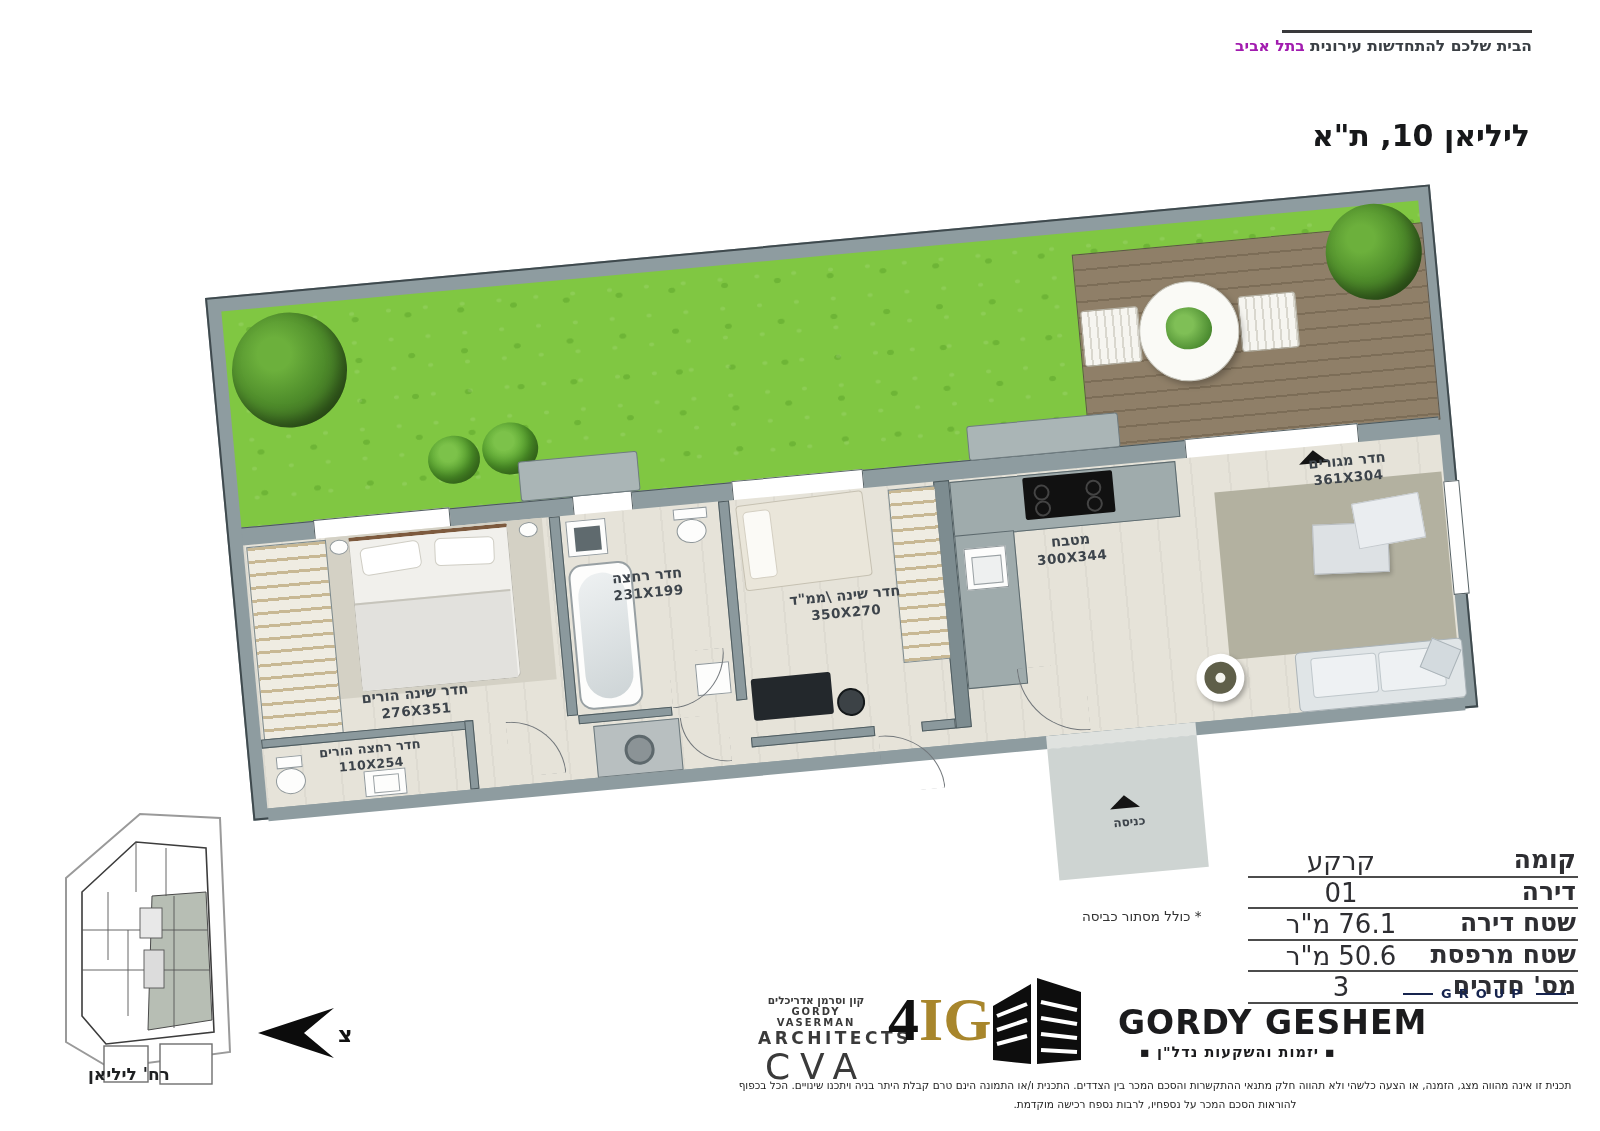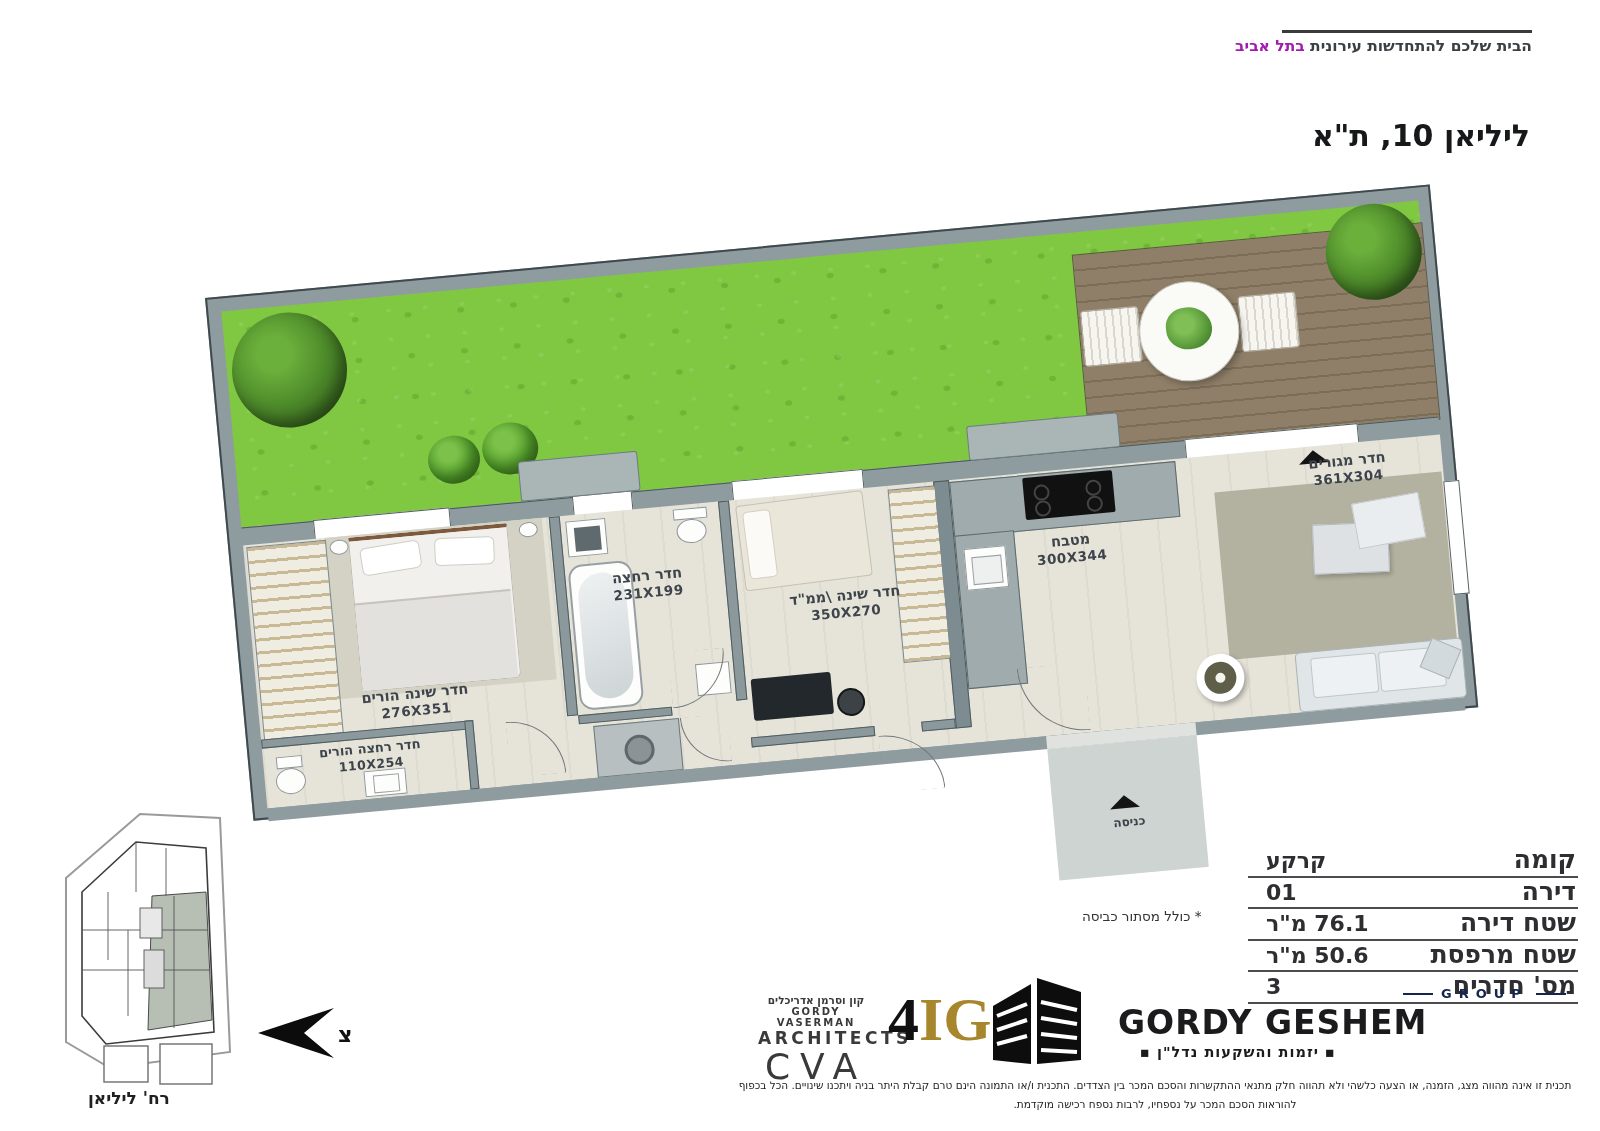--- a/index.html
+++ b/index.html
@@ -47,30 +47,30 @@
   .rdims{font-size:13.5px;letter-spacing:.5px;direction:ltr;}
   .arc{position:absolute;box-sizing:border-box;}
   .tri-up{position:absolute;width:0;height:0;border-left:15px solid transparent;
         border-right:15px solid transparent;border-bottom:13px solid #141414;}
   .stripes{background:repeating-linear-gradient(180deg,#c8b894 0 3px,#efece2 3px 13px);
         border:1px solid #7d8a8d;}
   .fixture{position:absolute;background:#fdfdfc;border:1px solid #8f979a;box-sizing:border-box;}
 
   
   #siteplan{position:absolute;left:48px;top:800px;}
-  #street-bottom{position:absolute;left:88px;top:1088px;direction:rtl;font-size:17px;
+  #street-bottom{position:absolute;left:88px;top:1064px;direction:rtl;font-size:17px;
         font-weight:bold;color:#1e2022;}
   #north{position:absolute;left:252px;top:1002px;}
 
   
   #spec{position:absolute;left:1248px;top:846px;width:330px;direction:rtl;}
   .srow{position:relative;height:29.5px;border-bottom:2px solid #4c4c4c;}
   .slabel{position:absolute;right:2px;top:0;font-size:25px;color:#2e2e32;font-weight:600;line-height:28px;}
-  .svalue{position:absolute;left:18px;top:2px;width:150px;text-align:left;font-size:22px;
-        color:#2e2e32;font-weight:700;line-height:26px;direction:rtl;}
+  .svalue{position:absolute;left:18px;top:2px;width:150px;text-align:center;font-size:26px;
+        color:#2e2e32;font-weight:400;line-height:26px;direction:rtl;}
   #spec-note{position:absolute;left:1082px;top:908px;width:156px;direction:rtl;font-size:13.5px;
         color:#333;text-align:left;}
 
   
   #cva{position:absolute;left:758px;top:994px;width:116px;text-align:center;color:#3a3a3a;}
   #cva .h{direction:rtl;font-size:10.5px;font-weight:bold;}
   #cva .e1{font-size:10px;letter-spacing:2px;font-weight:bold;}
   #cva .e2{font-size:17px;letter-spacing:3.5px;font-weight:bold;}
   #cva .big{font-size:36px;letter-spacing:10px;margin-top:1px;line-height:1;}
   #ig{position:absolute;left:888px;top:988px;font-family:"Liberation Serif","DejaVu Serif",serif;

